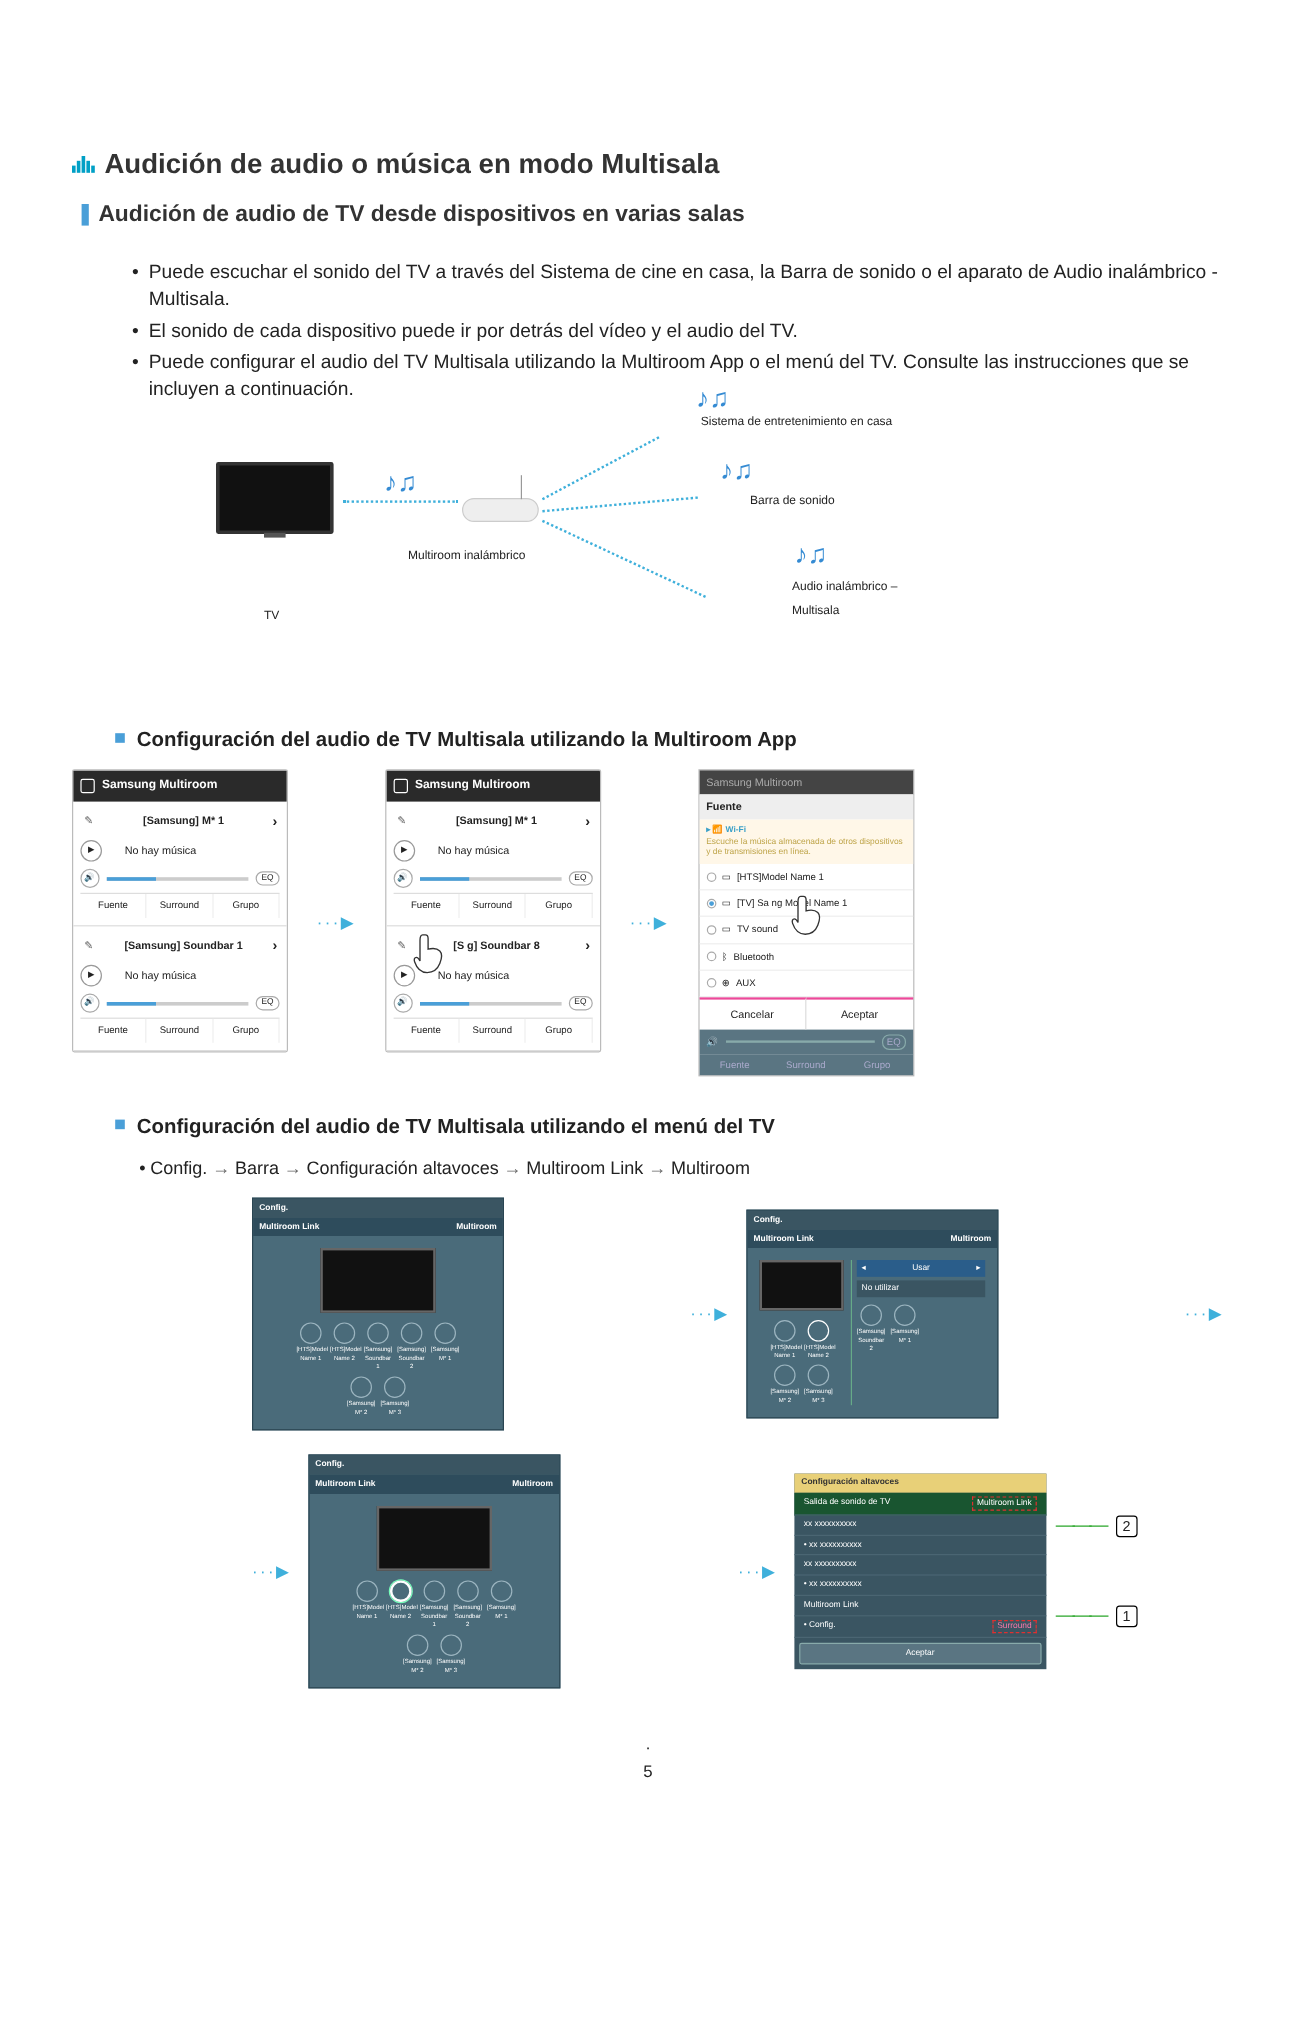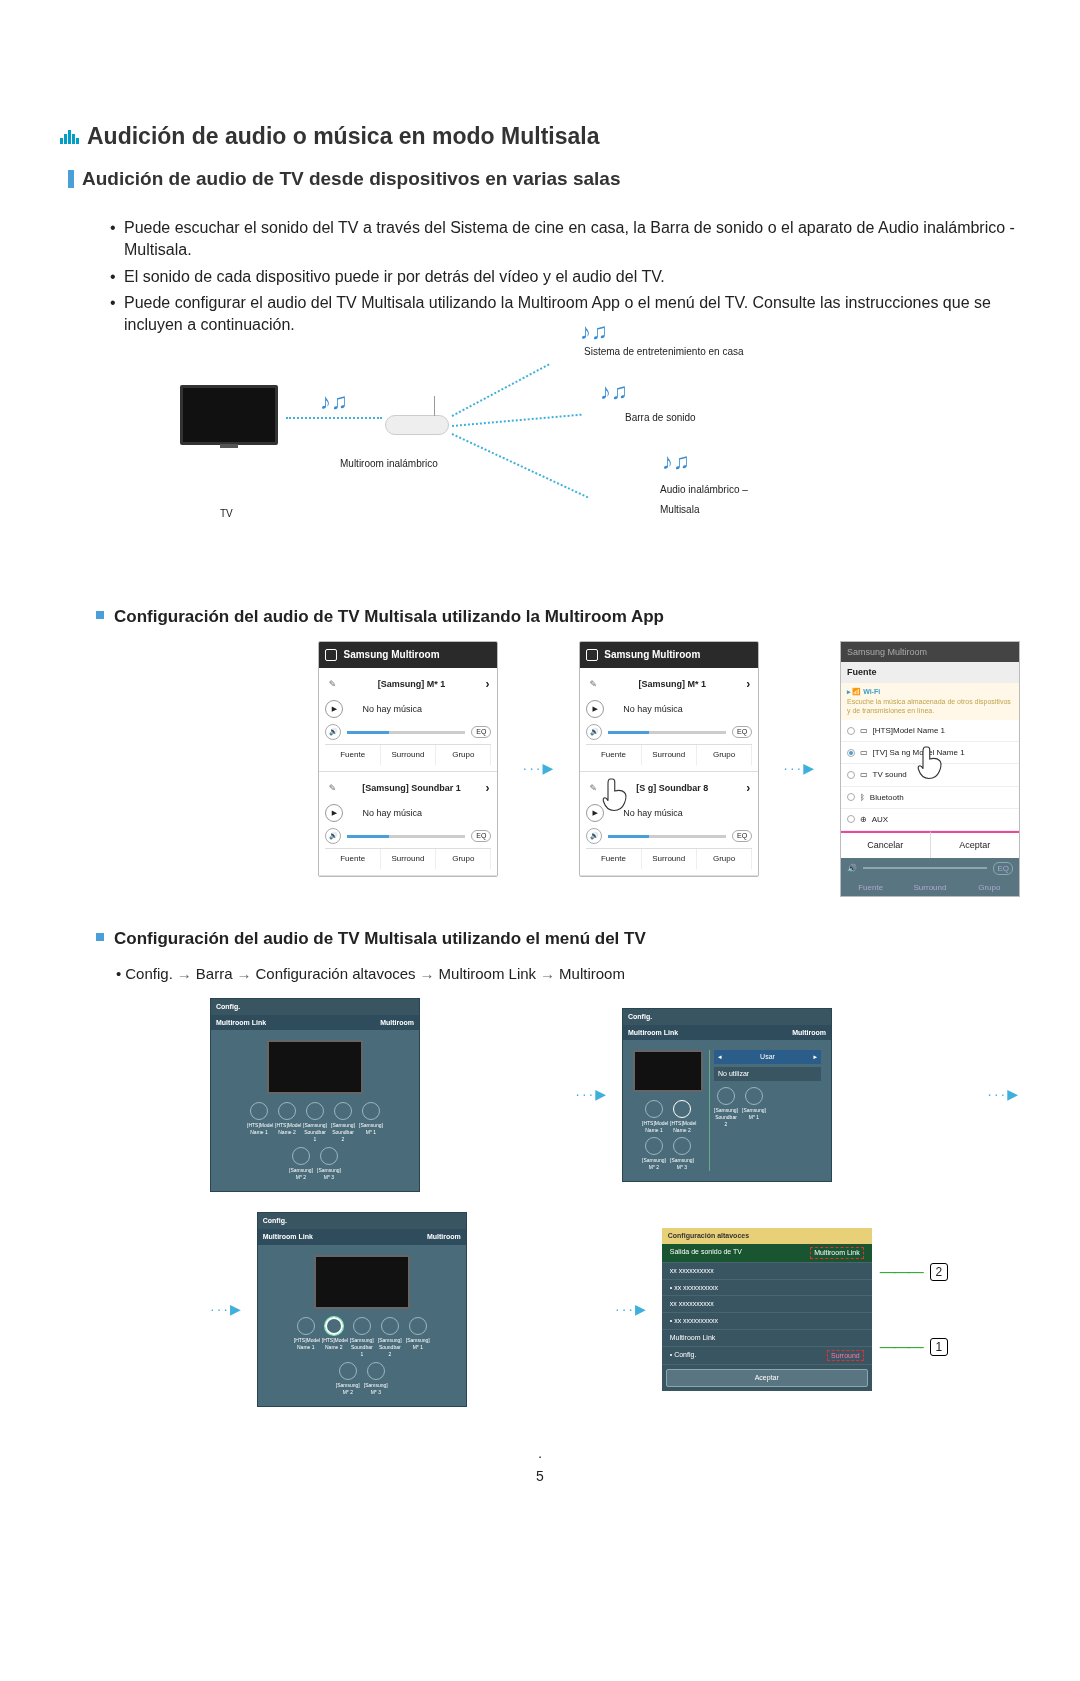--- a/index.html
+++ b/index.html
@@ -8,21 +8,21 @@
   .bars-icon { display: inline-flex; align-items: flex-end; gap: 1px; height: 16px; }
   .bars-icon span { display: inline-block; width: 3px; background: #00a0c6; }
   .subtitle { font-size: 19px; font-weight: bold; color: #333; margin: 6px 0 24px 8px; display: flex; align-items: center; gap: 8px; }
   .block-icon { width: 6px; height: 18px; background: #4a9fd8; display: inline-block; }
   .small-block-icon { width: 8px; height: 8px; background: #4a9fd8; display: inline-block; margin-top: 6px; flex: 0 0 8px; }
   ul.bullets { list-style: none; margin: 6px 0 18px 50px; }
   ul.bullets li { position: relative; padding-left: 14px; margin-bottom: 4px; font-size: 16px; }
   ul.bullets li::before { content: "•"; position: absolute; left: 0; }
   .diagram-hero { margin: 0 0 30px 90px; height: 220px; position: relative; font-size: 15px; }
   .sub-section { display: flex; align-items: flex-start; gap: 10px; margin: 6px 0 12px 36px; font-size: 17px; font-weight: bold; }
-  .app-shots { display: flex; gap: 24px; align-items: flex-start; justify-content: flex-end; margin: 10px 0 30px 0; }
+  .app-shots { display: flex; gap: 24px; align-items: flex-start; justify-content: flex-start; margin: 10px 0 30px 0; }
   .phone { width: 180px; border: 1px solid #bbb; background: #fff; font-size: 9px; border-radius: 2px; overflow: hidden; }
   .phone-header { background: #2a2a2a; color: #fff; padding: 6px; display: flex; align-items: center; gap: 6px; font-size: 10px; font-weight: bold; }
   .phone-header .gear { width: 12px; height: 12px; border: 1px solid #fff; border-radius: 2px; }
   .device-block { border-bottom: 1px solid #ddd; padding: 4px 6px 6px 6px; position: relative; }
   .device-row-top { display: flex; align-items: center; justify-content: space-between; padding: 4px 2px; }
   .device-name { font-weight: bold; font-size: 9px; }
   .pencil { width: 10px; text-align: center; color: #666; }
   .chev { font-size: 12px; font-weight: bold; }
   .device-line { display: flex; align-items: center; gap: 19px; padding: 4px 0; }
   .play-btn { width: 18px; height: 18px; border: 1px solid #999; border-radius: 50%; display: flex; align-items: center; justify-content: center; font-size: 7px; }

